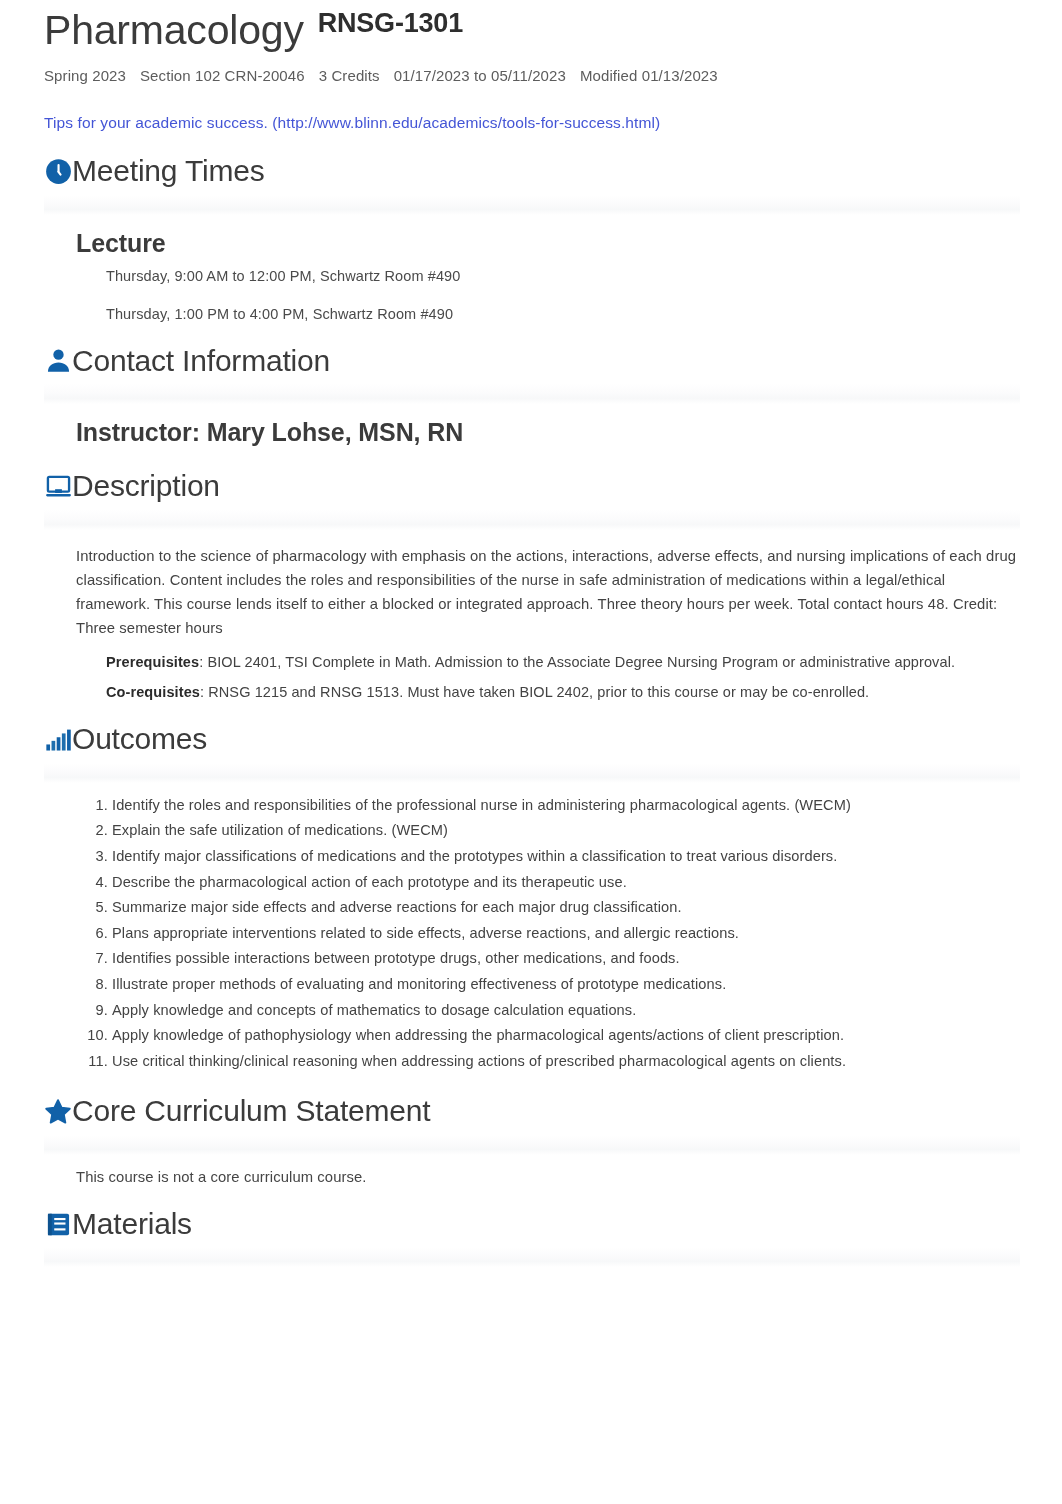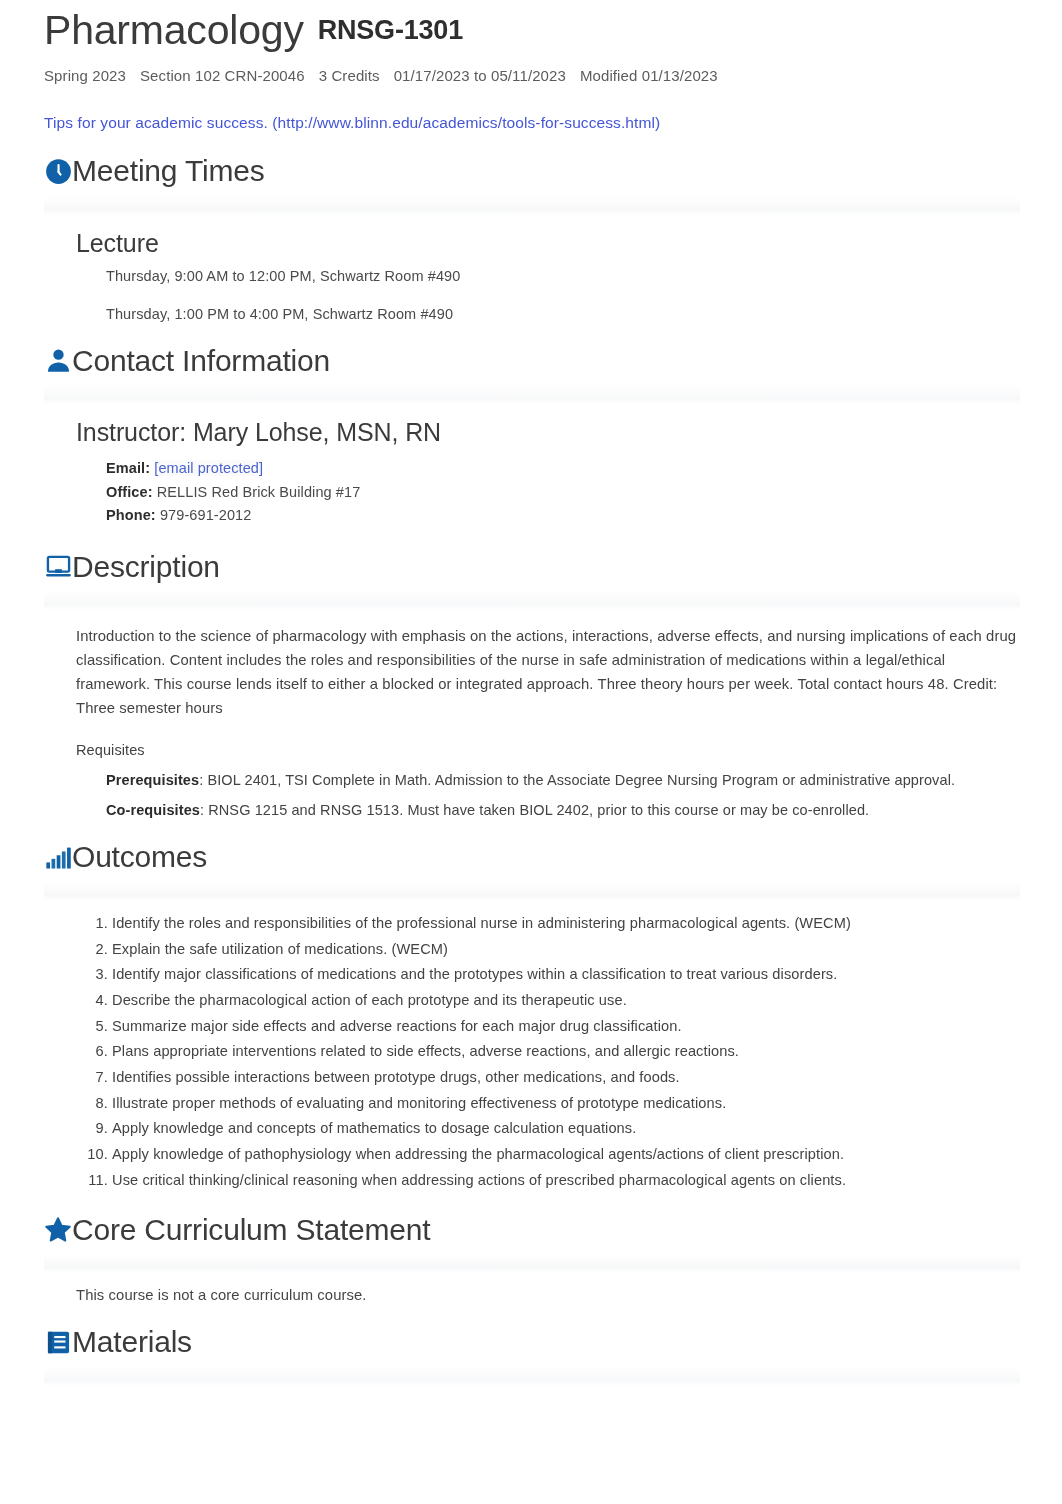--- a/index.html
+++ b/index.html
@@ -41,21 +41,21 @@
     font-size: 15.5px;
     font-weight: bold;
     color: #2d2d2d;
     letter-spacing: .1px;
     white-space: nowrap;
   }
 
   
   .title-row {
     display: flex;
-    align-items: center;
+    align-items: flex-start;
     gap: 14px;
     margin-top: 8px;
   }
   .course-title {
     font-size: 41px;
     font-weight: 300;
     color: #3b3b3b;
     line-height: 1.1;
     letter-spacing: -.2px;
   }
@@ -111,21 +111,21 @@
     height: 20px;
     margin-top: 4px;
     background: linear-gradient(to bottom, #ffffff 0%, #fbfbfc 45%, #f7f8f9 72%, #ffffff 100%);
   }
 
   .sec-body { padding-left: 32px; }
 
   h3.sub {
     margin: 14px 0 10px 0;
     font-size: 25px;
-    font-weight: 400;
+    font-weight: 700;
     color: #3b3b3b;
     letter-spacing: -.1px;
   }
 
   .indent-1 { padding-left: 30px; }
   .meet-line {
     font-size: 14.5px;
     color: #4a4a4a;
     margin-bottom: 22px;
     letter-spacing: .1px;
@@ -232,53 +232,38 @@
         <svg width="27" height="27" viewBox="0 0 24 24" aria-hidden="true">
           <circle cx="12" cy="6.8" r="4.6" fill="#1161a8"></circle>
           <path d="M2.6 22c0-5.1 4.2-8.2 9.4-8.2s9.4 3.1 9.4 8.2z" fill="#1161a8"></path>
         </svg>
       </span>
       <h2>Contact Information</h2>
     </div>
     <div class="sec-rule"></div>
     <div class="sec-body">
       <h3 class="sub">Instructor: Mary Lohse, MSN, RN</h3>
-      <div class="indent-1 kv">
-        <div>
-          <b>Email:</b>
-          <a class="masked" href="#">[email protected]</a>
-        </div>
-        <div>
-          <b>Office:</b>
-          <span>RELLIS Red Brick Building #17</span>
-        </div>
-        <div>
-          <b>Phone:</b>
-          <span>979-691-2012</span>
-        </div>
-      </div>
     </div>
   </div>
 
   <div class="section">
     <div class="sec-head">
       <span class="sec-icon">
         <svg width="27" height="27" viewBox="0 0 24 24" aria-hidden="true">
           <rect x="2.6" y="3.4" width="18.8" height="13.2" rx="1.2" fill="none" stroke="#1161a8" stroke-width="2.1"></rect>
           <rect x="9" y="14.4" width="6" height="3.4" fill="#1161a8"></rect>
           <rect x="1" y="18.6" width="22" height="2.2" rx="1" fill="#1161a8"></rect>
         </svg>
       </span>
       <h2>Description</h2>
     </div>
     <div class="sec-rule"></div>
     <div class="sec-body">
       <div class="space-sm"></div>
       <p class="para">Introduction to the science of pharmacology with emphasis on the actions, interactions, adverse effects, and nursing implications of each drug classification. Content includes the roles and responsibilities of the nurse in safe administration of medications within a legal/ethical framework. This course lends itself to either a blocked or integrated approach. Three theory hours per week. Total contact hours 48. Credit: Three semester hours</p>
-      <div class="req-title">Requisites</div>
       <div class="req-item">
         <b>Prerequisites</b><span>: BIOL 2401, TSI Complete in Math. Admission to the Associate Degree Nursing Program or administrative approval.</span>
       </div>
       <div class="req-item">
         <b>Co-requisites</b><span>: RNSG 1215 and RNSG 1513. Must have taken BIOL 2402, prior to this course or may be co-enrolled.</span>
       </div>
     </div>
   </div>
 
   <div class="section">

